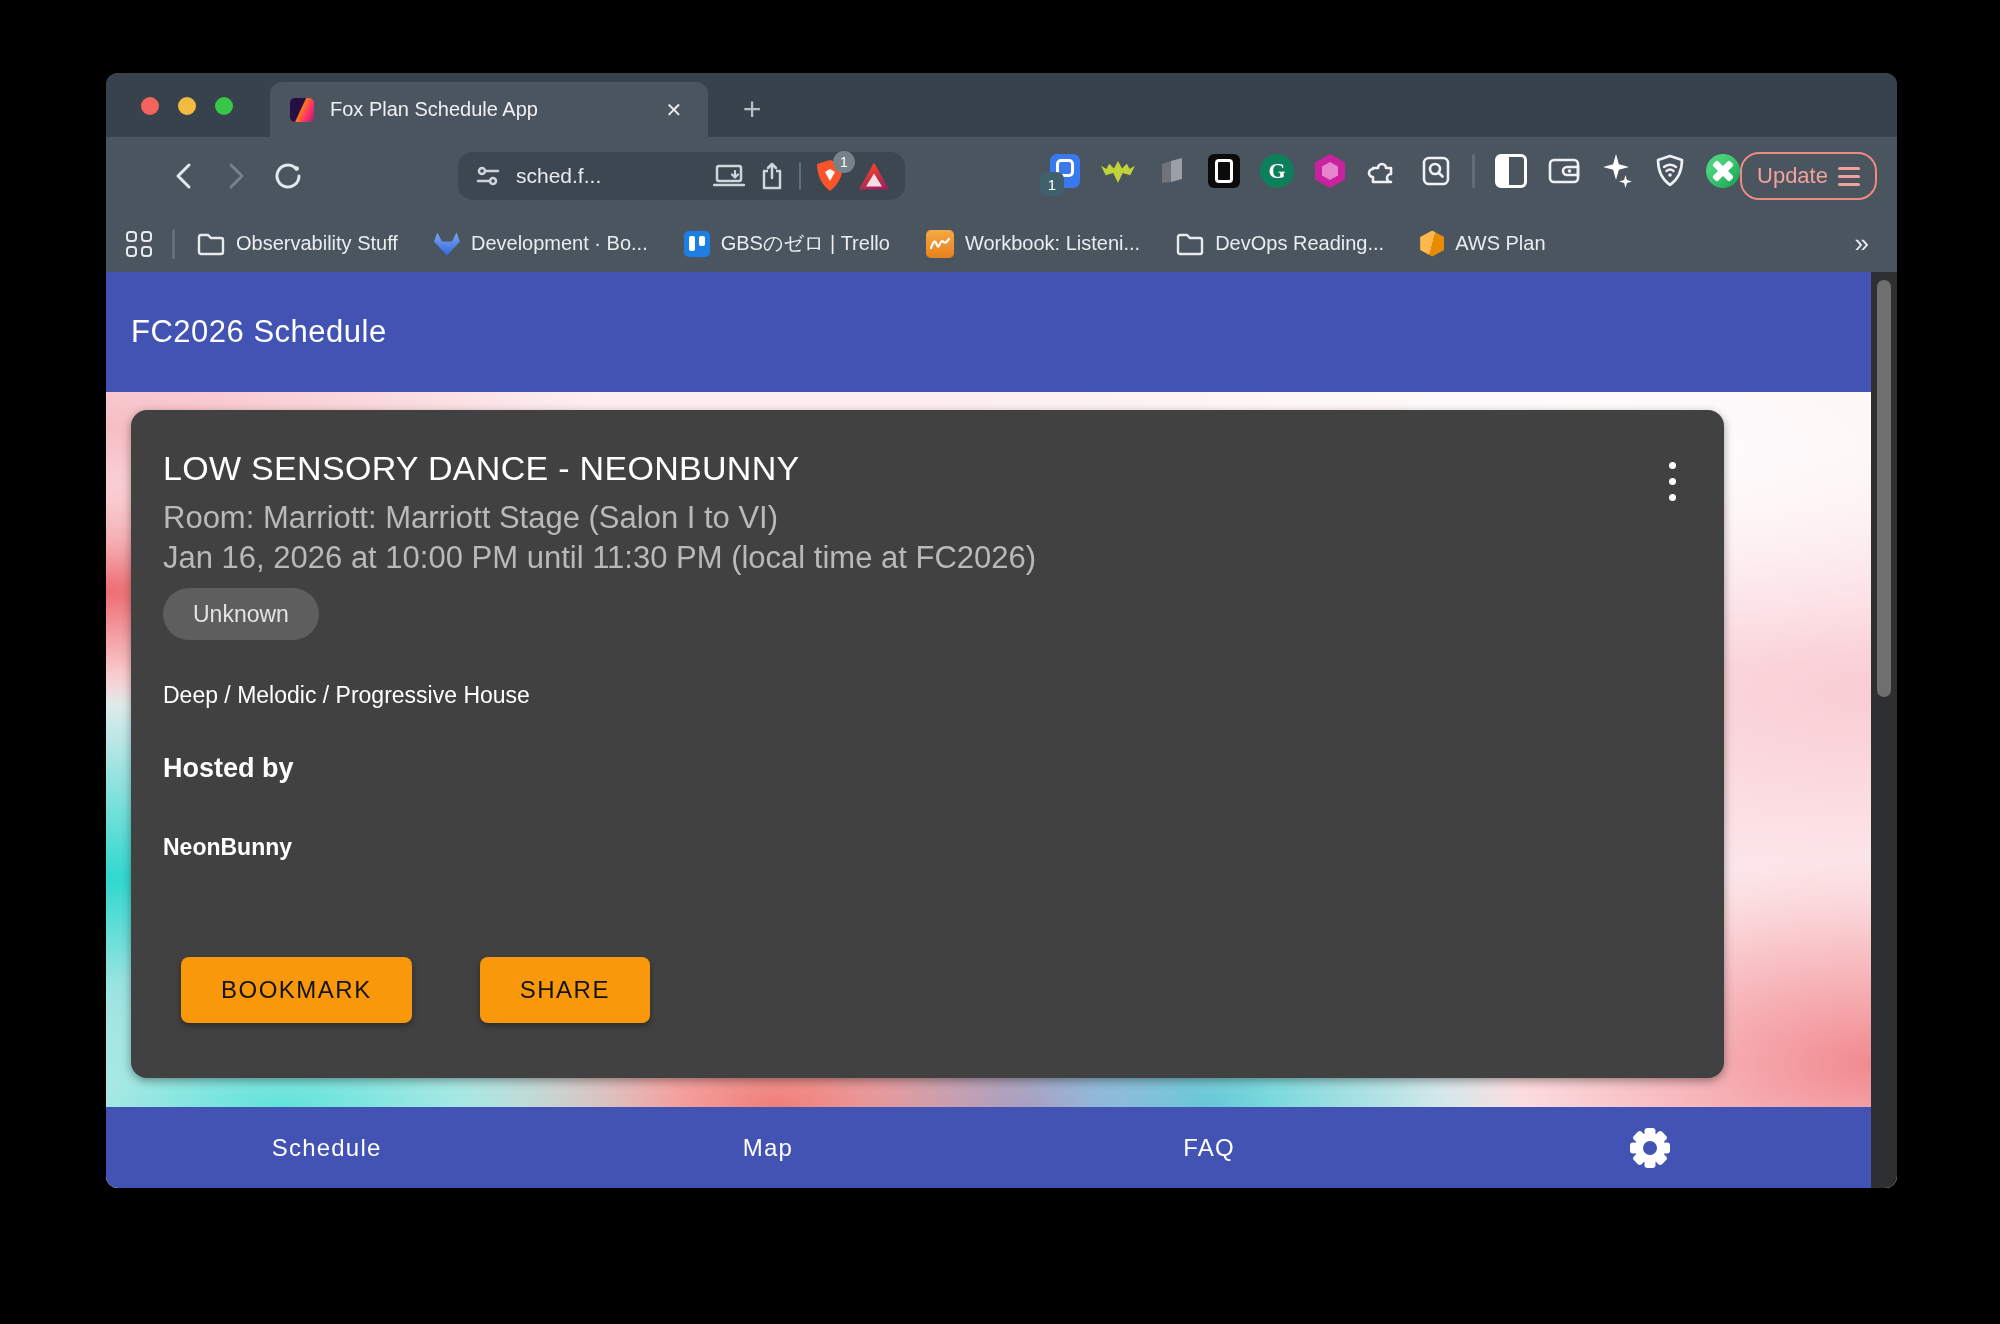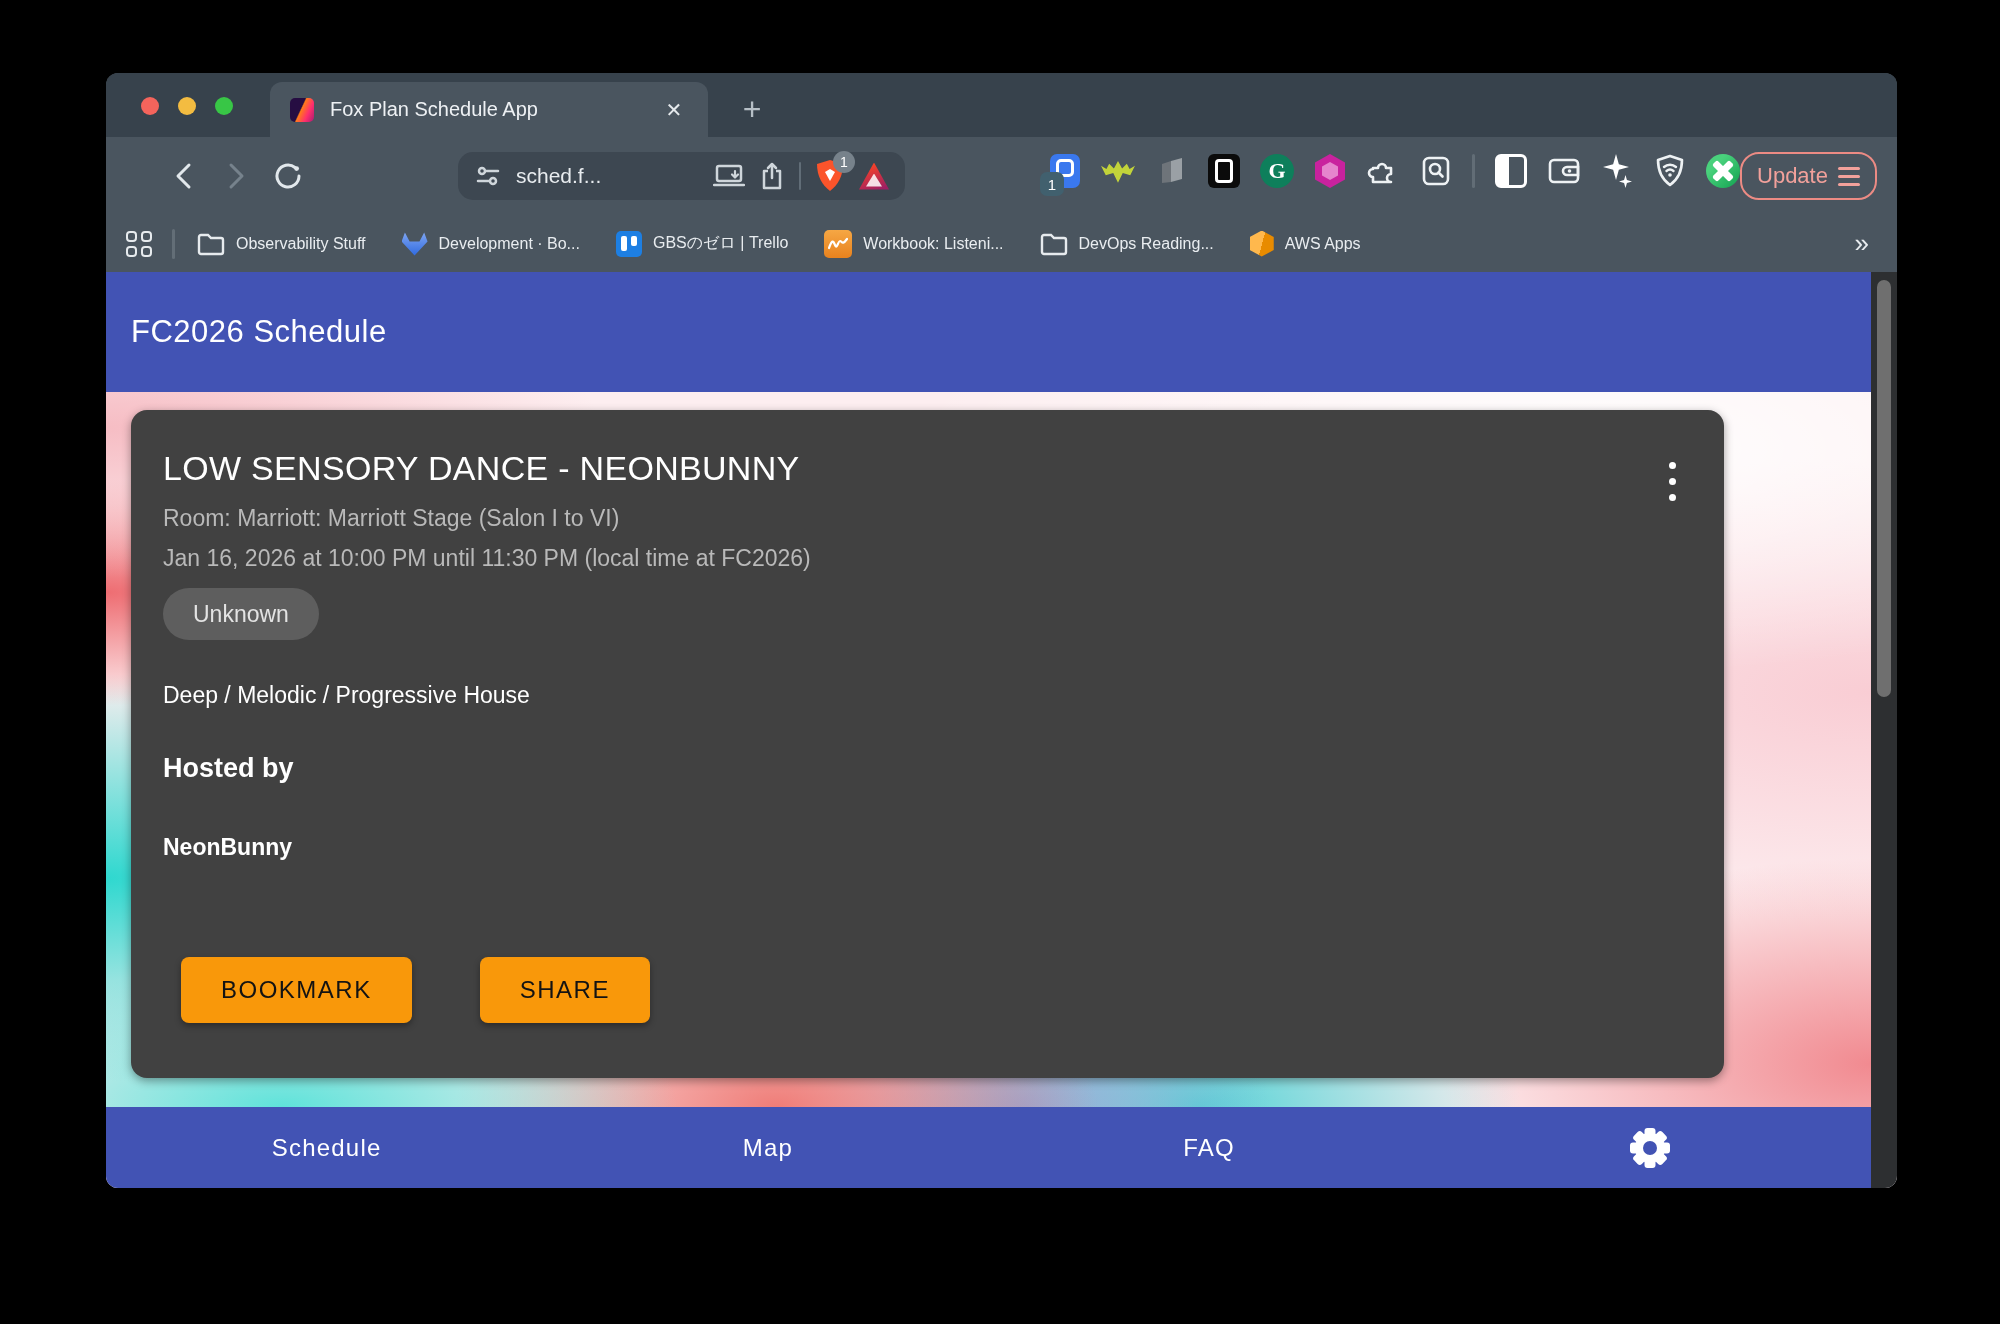--- a/index.html
+++ b/index.html
@@ -78,21 +78,21 @@
                 justify-content:center; gap:10px; }
   .hamb { display:flex; flex-direction:column; gap:5px; }
   .hamb i { width:22px; height:3px; background:#f2a19b; border-radius:2px; display:block; }
 
   
   .bookmarks { position:relative; height:57px; background:#4a555f; display:flex; align-items:center; gap:0; }
   .grid-icon { margin-left:20px; width:26px; height:26px; display:grid; grid-template-columns:1fr 1fr; gap:4px; }
   .grid-icon i { border:2.5px solid #e7ebee; border-radius:4px; }
   .bm-div { width:3px; height:30px; background:#636e77; border-radius:2px; margin:0 22px 0 20px; }
   .bm { display:flex; align-items:center; gap:11px; margin-right:36px; }
-  .bm-label { color:#e9edf0; font-size:16px; white-space:nowrap; }
+  .bm-label { color:#e9edf0; font-size:20px; white-space:nowrap; }
   .ic-folder { flex:0 0 auto; }
   .ic-gitlab { width:26px; height:24px; background:linear-gradient(180deg,#7fa6f2,#2f6ae0);
                clip-path:polygon(50% 100%,0 42%,13% 4%,31% 42%,69% 42%,87% 4%,100% 42%); }
   .ic-trello { width:26px; height:26px; border-radius:5px; background:#1d7fe3; position:relative; }
   .ic-trello::before { content:""; position:absolute; left:5px; top:5px; width:6px; height:15px; background:#fff; border-radius:2px; }
   .ic-trello::after  { content:""; position:absolute; right:5px; top:5px; width:6px; height:10px; background:#fff; border-radius:2px; }
   .ic-workbook { width:28px; height:28px; border-radius:5px; background:linear-gradient(180deg,#f6a744,#e8821e);
                  display:flex; align-items:center; justify-content:center; }
   .ic-aws { width:24px; height:26px; background:linear-gradient(105deg,#ffb84d 50%,#e88b00 50%);
             clip-path:polygon(50% 0,100% 25%,100% 75%,50% 100%,0 75%,0 25%); }
@@ -115,21 +115,21 @@
       radial-gradient(26% 32% at 38% 100%, #ef7d78 0%, rgba(239,125,120,0) 70%),
       radial-gradient(20% 26% at 52% 100%, #93a9d6 0%, rgba(147,169,214,0) 70%),
       radial-gradient(26% 32% at 62% 100%, #54d3d6 0%, rgba(84,211,214,0) 70%),
       radial-gradient(45% 42% at 100% 42%, #f9cdd4 0%, rgba(249,205,212,0) 78%),
       radial-gradient(34% 40% at 100% 94%, #f18a90 0%, rgba(241,138,144,0) 72%),
       #fdeef0; }
 
   .card { position:absolute; left:25px; top:18px; width:1593px; height:668px; background:#414141;
           border-radius:16px; box-shadow:0 3px 10px rgba(0,0,0,.38); padding:36px 32px; color:#fff; }
   .card h2 { font-size:34px; font-weight:400; line-height:44px; letter-spacing:.3px; }
-  .card .meta { color:#b9b9b9; font-size:23px; line-height:32px; margin-top:12px; }
+  .card .meta { color:#b9b9b9; font-size:31px; line-height:32px; margin-top:12px; }
   .card .meta + .meta { margin-top:8px; }
   .pill { display:inline-flex; align-items:center; height:52px; padding:13px 30px; border-radius:26px;
           background:#5e5e5e; color:#e3e3e3; font-size:23px; margin-top:14px; }
   .genre { font-size:23px; margin-top:42px; }
   .hosted { font-size:27px; font-weight:700; margin-top:44px; }
   .host { font-size:23px; font-weight:700; margin-top:50px; }
   .btn-row { margin-top:96px; margin-left:18px; display:flex; gap:68px; }
   .obtn { height:66px; border:none; border-radius:8px; background:#f9980a; color:#131313;
           font-size:24px; font-family:"Liberation Sans", sans-serif; letter-spacing:1.5px;
           padding:0 40px; box-shadow:0 3px 6px rgba(0,0,0,.35); }
@@ -338,21 +338,21 @@
 
     <span class="bm">
       <svg class="ic-folder" width="28" height="24" viewBox="0 0 28 24">
           <path d="M2 5 a2 2 0 0 1 2-2 h7 l3 3 h10 a2 2 0 0 1 2 2 v12 a2 2 0 0 1 -2 2 H4 a2 2 0 0 1 -2-2 z" fill="none" stroke="#e7ebee" stroke-width="2.4"></path>
         </svg>
       <span class="bm-label">DevOps Reading...</span>
     </span>
 
     <span class="bm">
       <span class="ic-aws"></span>
-      <span class="bm-label">AWS Apps</span>
+      <span class="bm-label">AWS Plan</span>
     </span>
 
     <span class="bm-overflow">»</span>
   </div>
 
   <div class="viewport">
     <div class="content">
       <div class="app-header">
         <h1>FC2026 Schedule</h1>
       </div>

